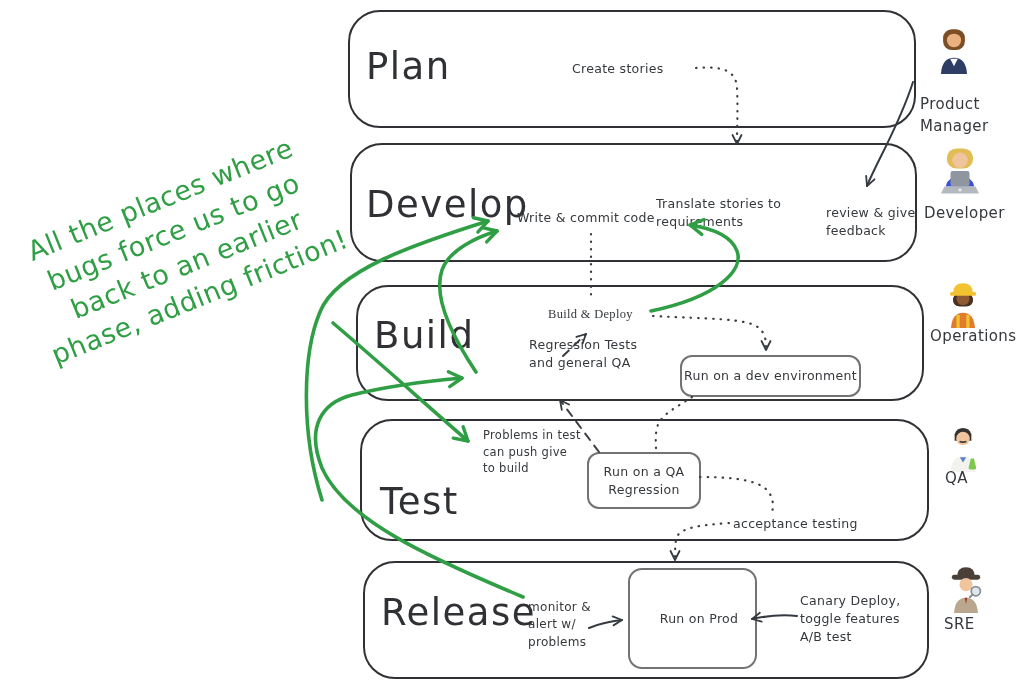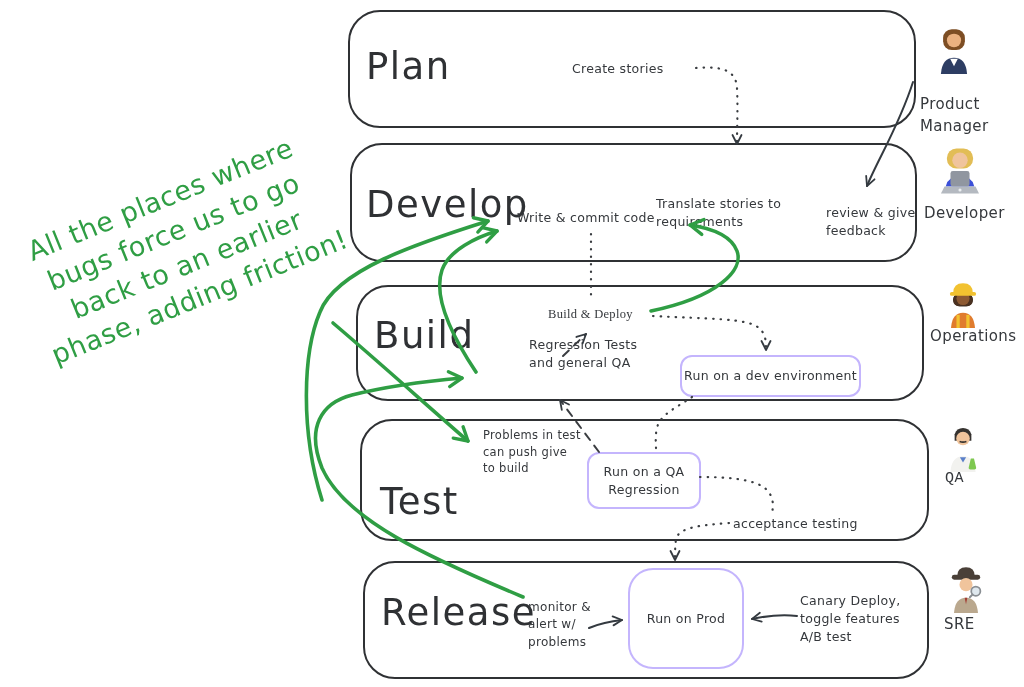--- a/index.html
+++ b/index.html
@@ -11,21 +11,21 @@
     position:absolute;border:2.4px solid #2f3134;border-radius:32px;background:transparent;
   }
   .phase-title{
     position:absolute;font-size:37px;color:#2f3134;letter-spacing:1.5px;white-space:nowrap;
   }
   .note{
     position:absolute;font-size:12.5px;line-height:1.45;letter-spacing:.3px;color:#35383c;
     white-space:pre-line;
   }
   .env-box{
-    position:absolute;border:2px solid #c4b5fd;border-radius:12px;
+    position:absolute;border:2px solid #737373;border-radius:12px;
     display:flex;align-items:center;justify-content:center;text-align:center;
     font-size:12.5px;line-height:1.4;letter-spacing:.3px;color:#35383c;white-space:pre-line;
   }
   .annotation{
     position:absolute;left:-20px;top:178px;width:400px;
     transform:rotate(-22deg);transform-origin:center;
     color:#2f9e44;font-size:27px;line-height:1.3;text-align:center;white-space:pre-line;
     letter-spacing:.5px;
   }
   .role{position:absolute;}
@@ -74,21 +74,21 @@
   <div class="note" style="left:528px;top:599px;font-size:12px;">monitor &amp;
 alert w/
 problems</div>
   <div class="note" style="left:800px;top:592px;">Canary Deploy,
 toggle features
 A/B test</div>
 
   <div class="env-box" style="left:680px;top:355px;width:177px;height:38px;">Run on a dev environment</div>
   <div class="env-box" style="left:587px;top:452px;width:110px;height:53px;">Run on a QA
 Regression</div>
-  <div class="env-box" style="left:628px;top:568px;width:112px;height:97px;border-radius:25px;">Run on Prod</div>
+  <div class="env-box" style="left:628px;top:568px;width:112px;height:97px;border-radius:14px;padding-left:13px;">Run on Prod</div>
 
   <div class="role">
     <svg class="icon" style="left:932px;top:26px;" width="44" height="48" viewBox="0 0 40 44">
       <rect x="10" y="3" width="20" height="19" rx="8" fill="#7d4e24"></rect>
       <circle cx="20" cy="13" r="6.5" fill="#eab180"></circle>
       <path d="M13 10 Q14 4 20 4 Q26 4 27 10 Q23 7 20 7 Q17 7 13 10 Z" fill="#7d4e24"></path>
       <path d="M8 44 Q9 29 20 29 Q31 29 32 44 Z" fill="#2d3d63"></path>
       <path d="M16.5 30 L20 37 L23.5 30 Z" fill="#ffffff"></path>
     </svg>
     <div class="role-label" style="left:920px;top:94px;">Product
@@ -123,21 +123,21 @@
 
   <div class="role">
     <svg class="icon" style="left:941px;top:426px;" width="44" height="46" viewBox="0 0 40 44">
       <path d="M12 8 Q14 2 20 2 Q26 2 28 8 L28 14 L12 14 Z" fill="#35322f"></path>
       <circle cx="20" cy="12" r="6.5" fill="#f0c49c"></circle>
       <path d="M16.5 15.5 Q20 17 23.5 15.5 L23 14 Q20 15 17 14 Z" fill="#35322f"></path>
       <path d="M8 44 Q9 29 20 29 Q31 29 32 44 Z" fill="#f2f2ef"></path>
       <path d="M17 30 L20 35 L23 30 Z" fill="#5b80c9"></path>
       <path d="M27.5 31 L30.5 31 L32.5 39.5 Q33 41.5 30.8 41.5 L27.2 41.5 Q25 41.5 25.5 39.5 Z" fill="#7ec850"></path>
     </svg>
-    <div class="role-label" style="left:945px;top:468px;font-family:Liberation Mono, monospace;">QA</div>
+    <div class="role-label" style="left:945px;top:468px;">QA</div>
   </div>
 
   <div class="role">
     <svg class="icon" style="left:944px;top:565px;" width="44" height="48" viewBox="0 0 40 44">
       <path d="M12 10 Q12 2 20 2 Q28 2 28 10 Z" fill="#4a4038"></path>
       <rect x="7" y="9" width="26" height="4.5" rx="2.2" fill="#4a4038"></rect>
       <circle cx="20" cy="18" r="6" fill="#f0c49c"></circle>
       <path d="M9 44 Q10 30 20 30 Q30 30 31 44 Z" fill="#baa88e"></path>
       <path d="M18.8 30 L20 36 L21.2 30 Z" fill="#a33b32"></path>
       <circle cx="29" cy="24" r="4.2" fill="#dfe8ee" stroke="#8a8f94" stroke-width="1.6"></circle>

